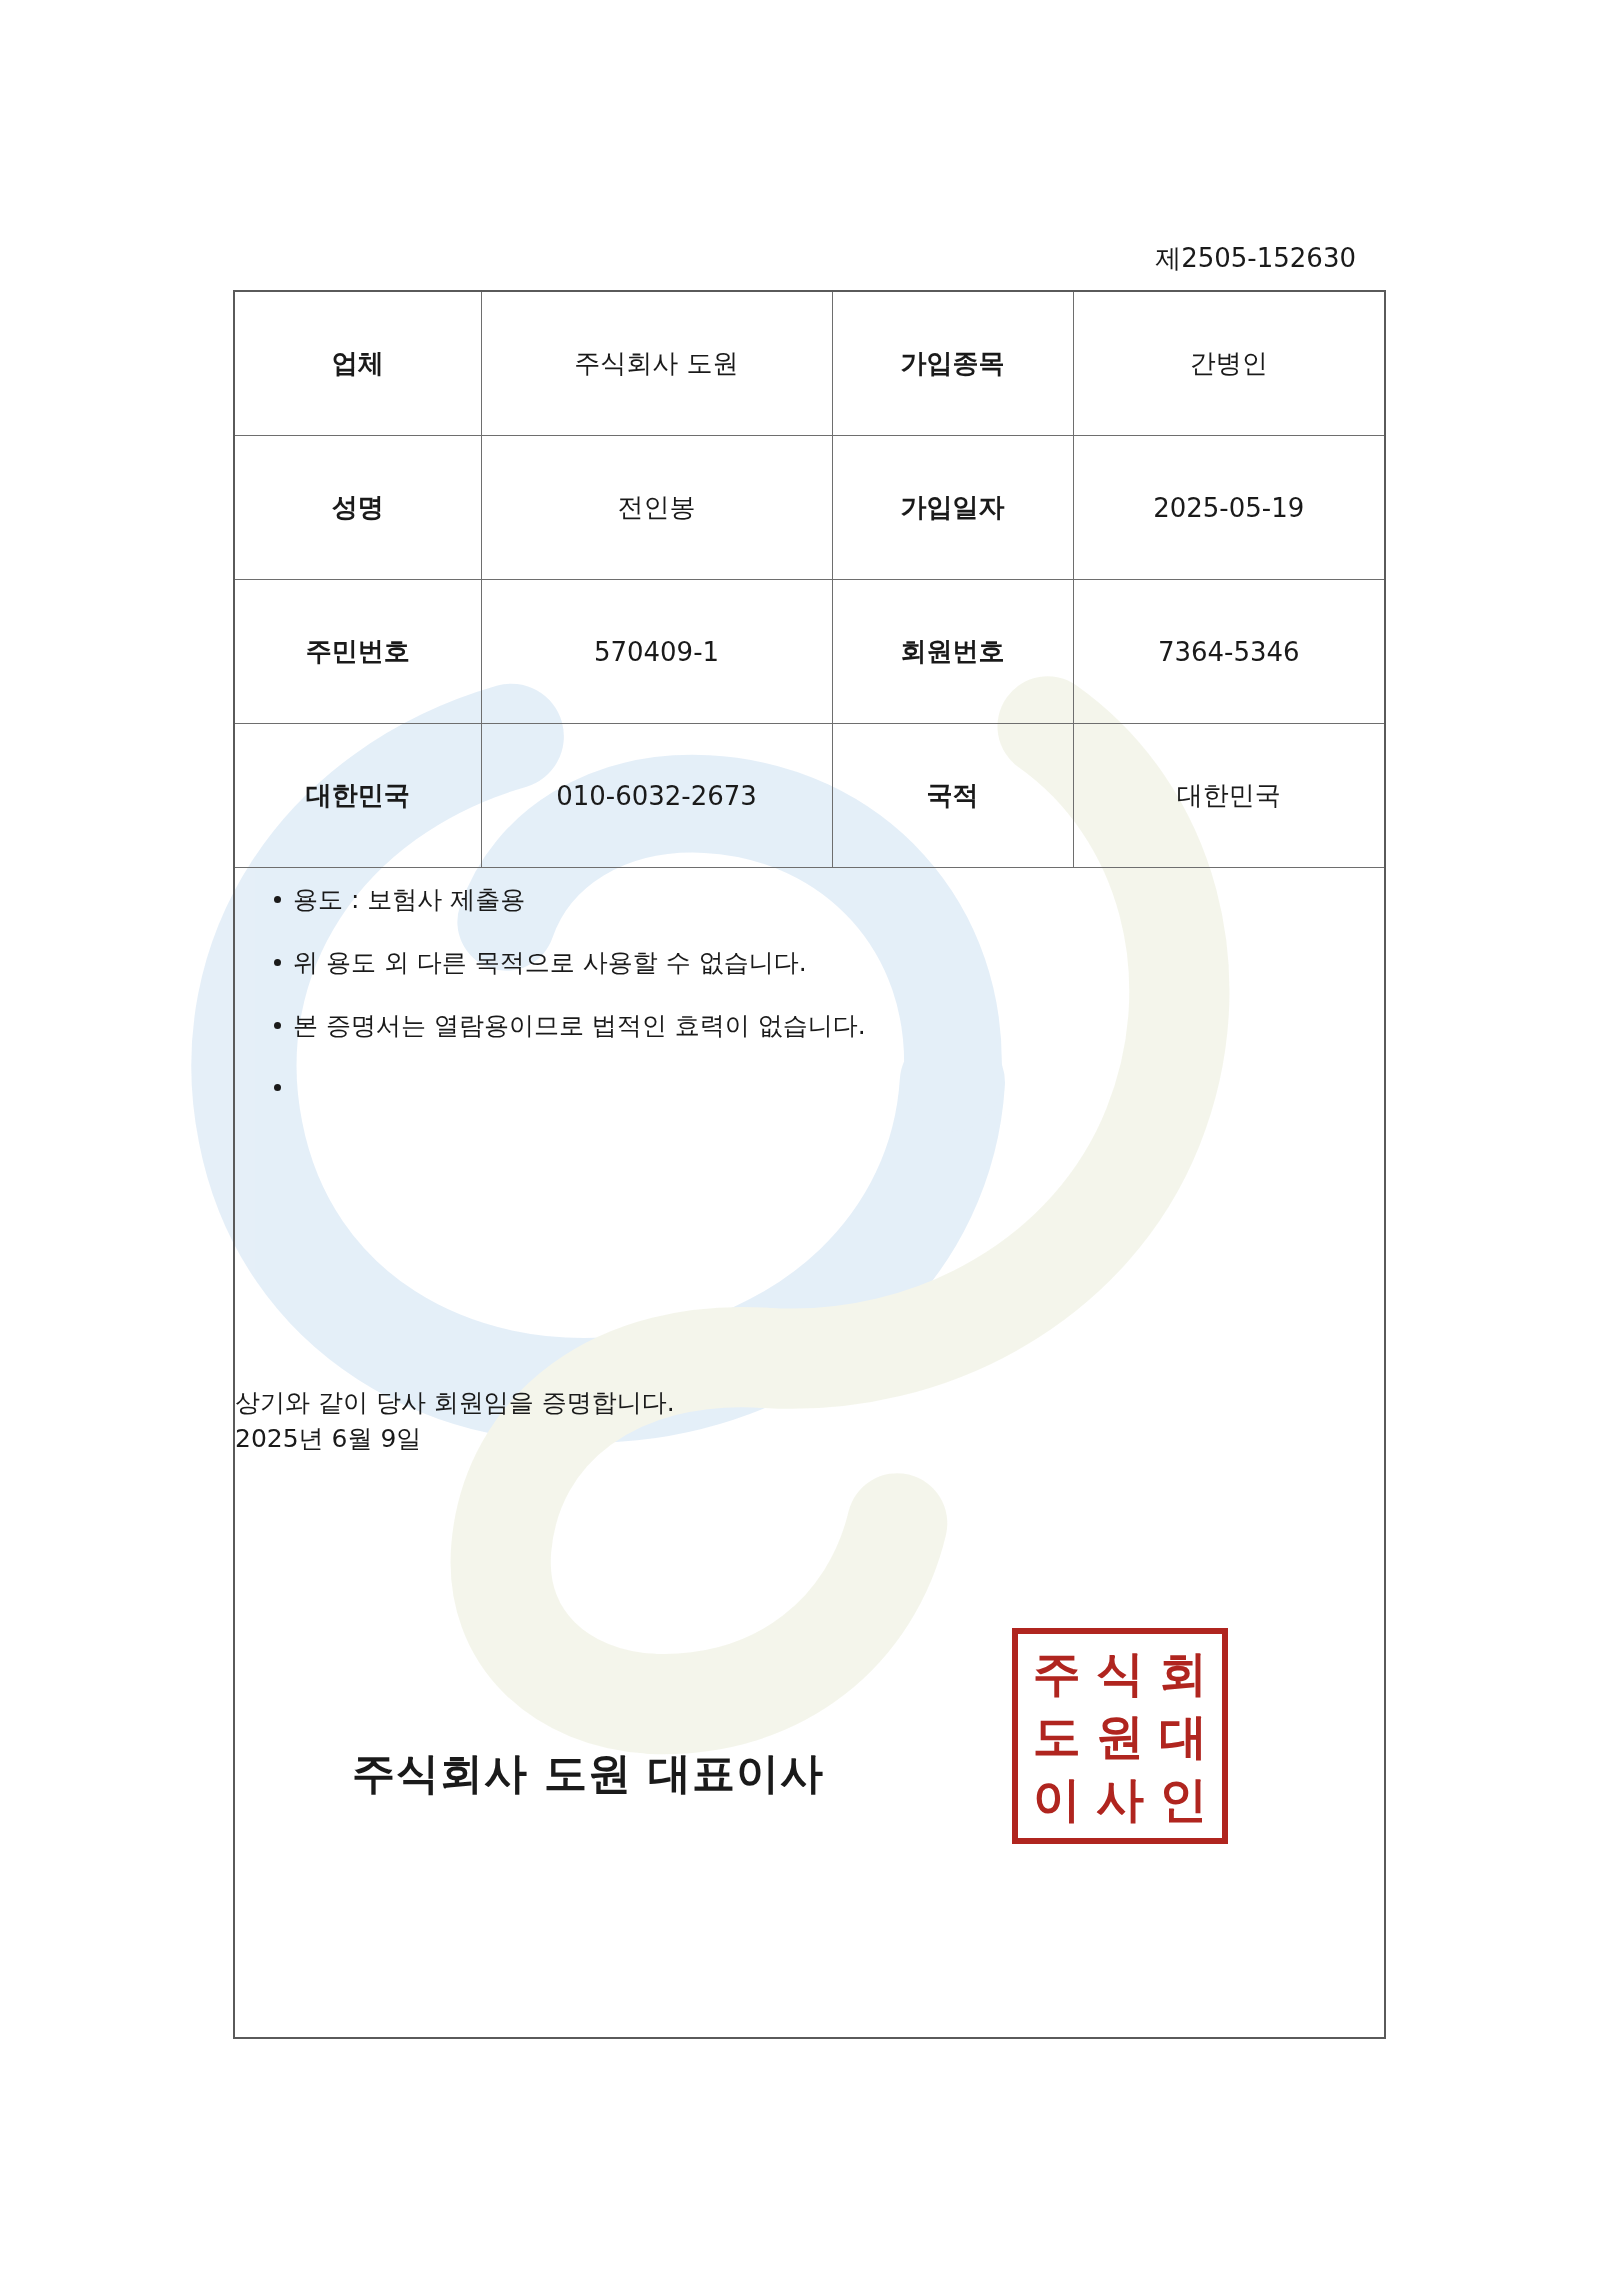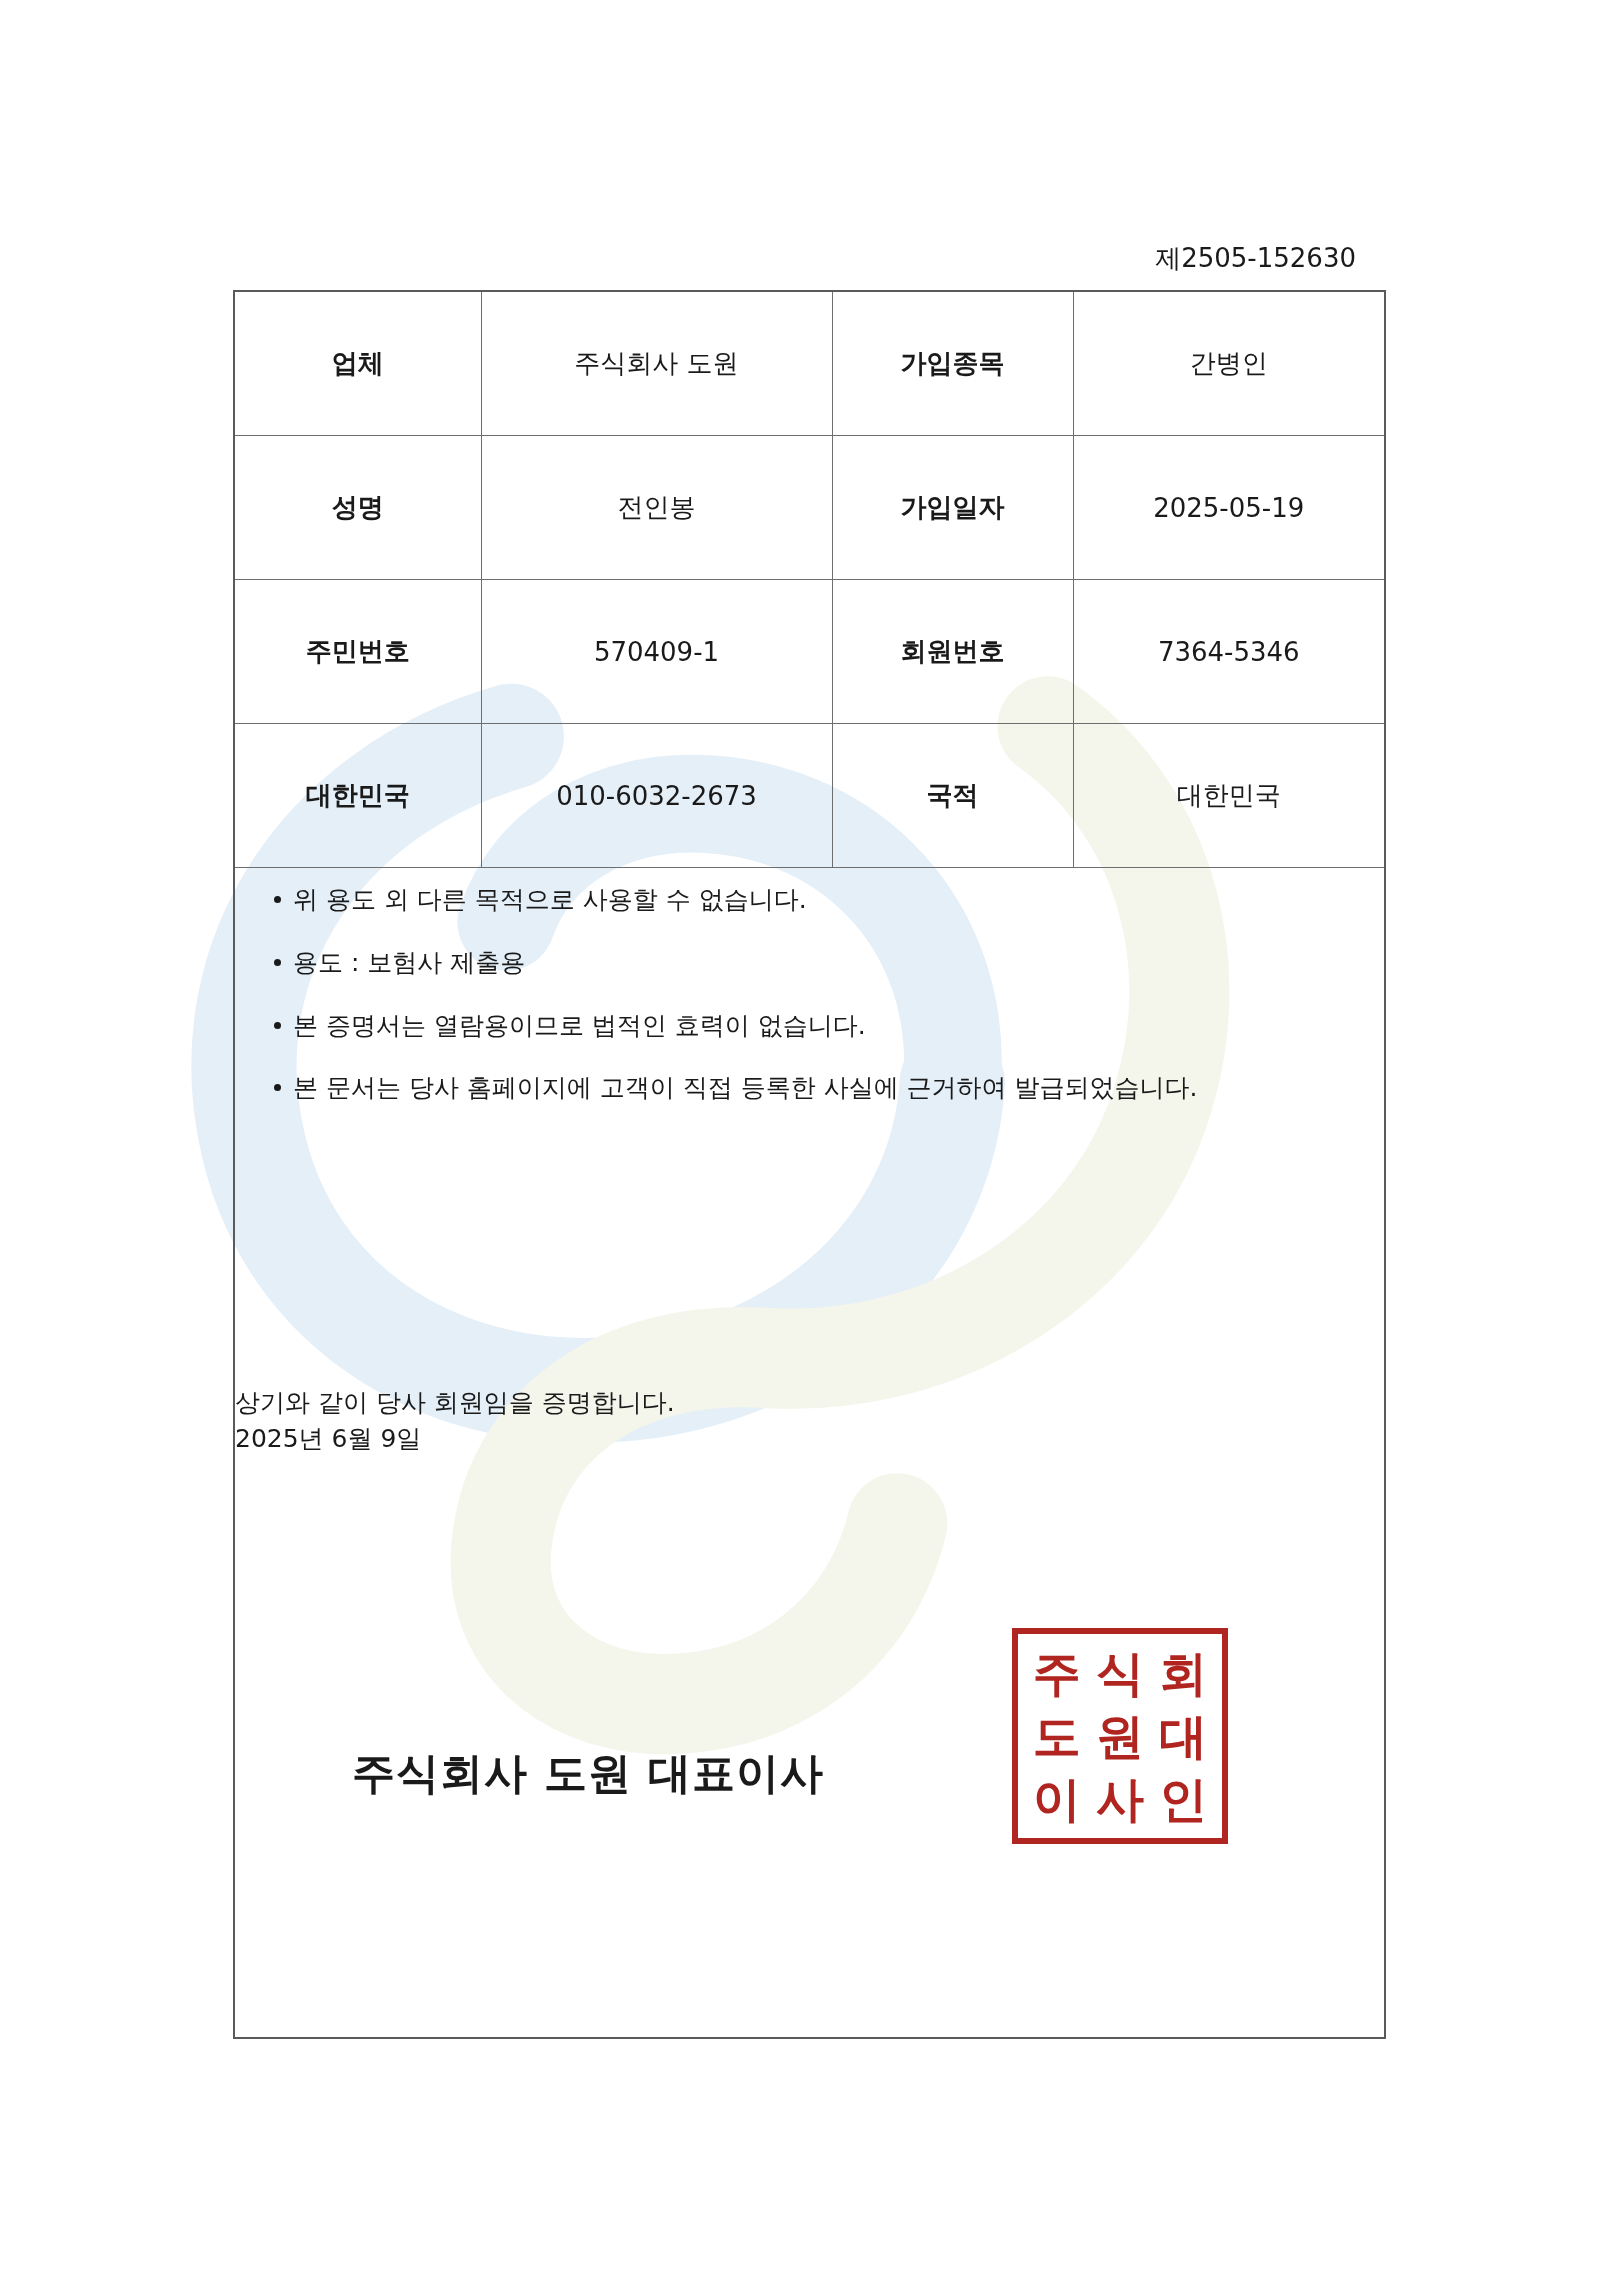--- a/index.html
+++ b/index.html
@@ -216,33 +216,32 @@
           <td class="value">010-6032-2673</td>
           <td class="label">국적</td>
           <td class="value">대한민국</td>
         </tr>
       </tbody>
     </table>
 
     <div class="notes">
       <div class="note-item">
         <span class="bullet"></span>
+        <span>용도 : 보험사 제출용</span>
+      </div>
+      <div class="note-item">
+        <span class="bullet"></span>
         <span>위 용도 외 다른 목적으로 사용할 수 없습니다.</span>
       </div>
       <div class="note-item">
         <span class="bullet"></span>
-        <span>용도 : 보험사 제출용</span>
-      </div>
-      <div class="note-item">
-        <span class="bullet"></span>
         <span>본 증명서는 열람용이므로 법적인 효력이 없습니다.</span>
       </div>
       <div class="note-item">
         <span class="bullet"></span>
-        <span>본 문서는 당사 홈페이지에 고객이 직접 등록한 사실에 근거하여 발급되었습니다.</span>
       </div>
     </div>
 
     <div class="statement">
       <div>상기와 같이 당사 회원임을 증명합니다.</div>
       <div>2025년 6월 9일</div>
     </div>
 
     <div class="signature">주식회사 도원  대표이사</div>
 

